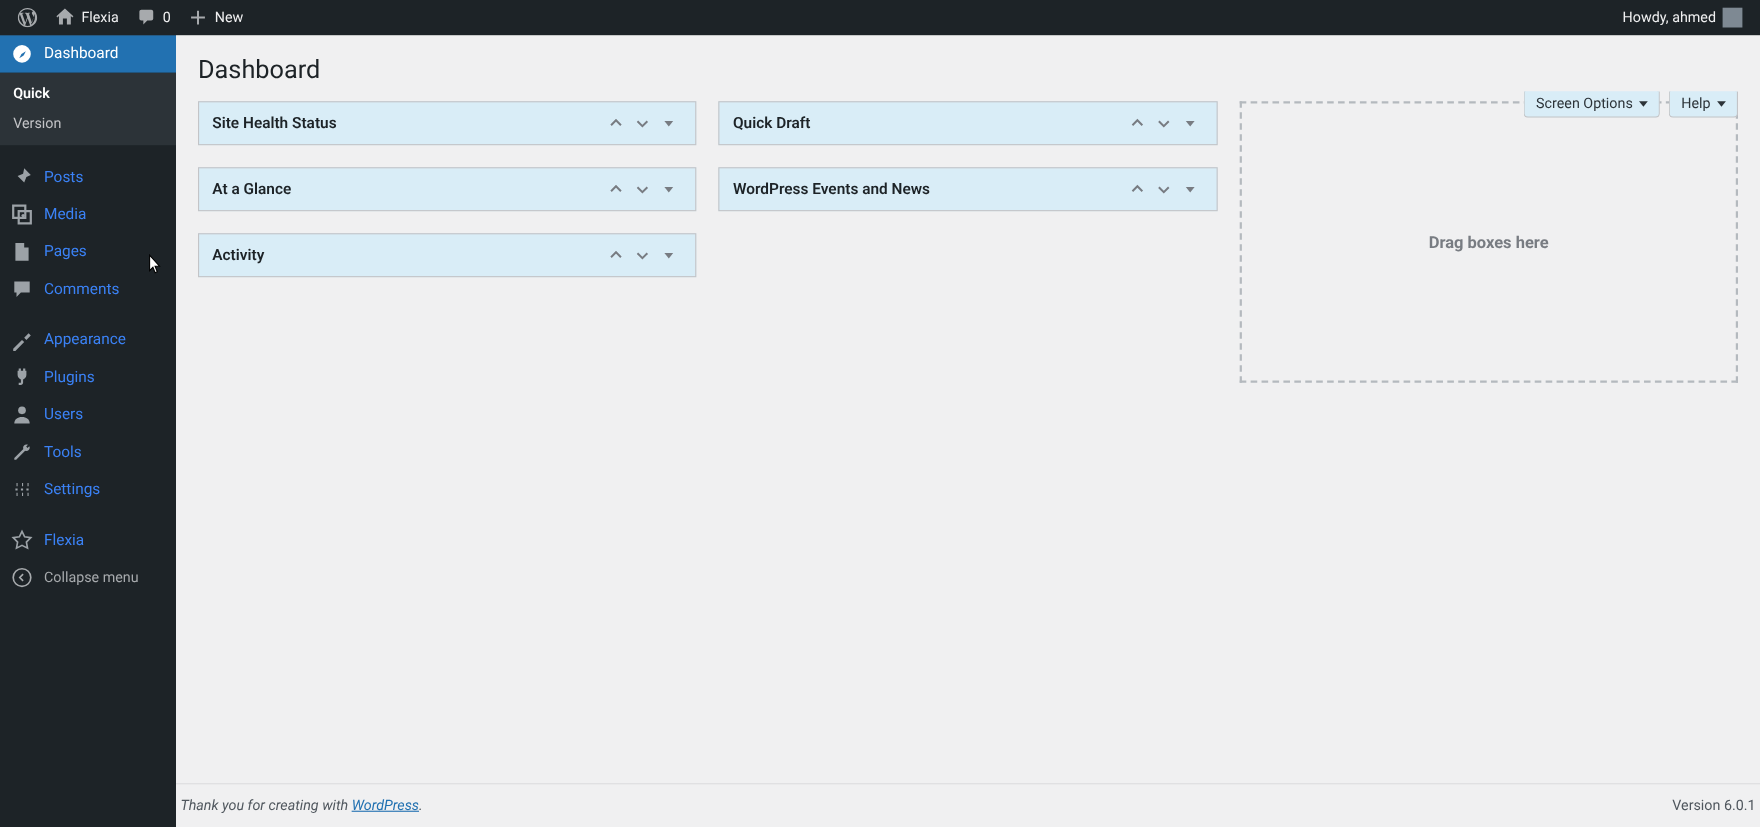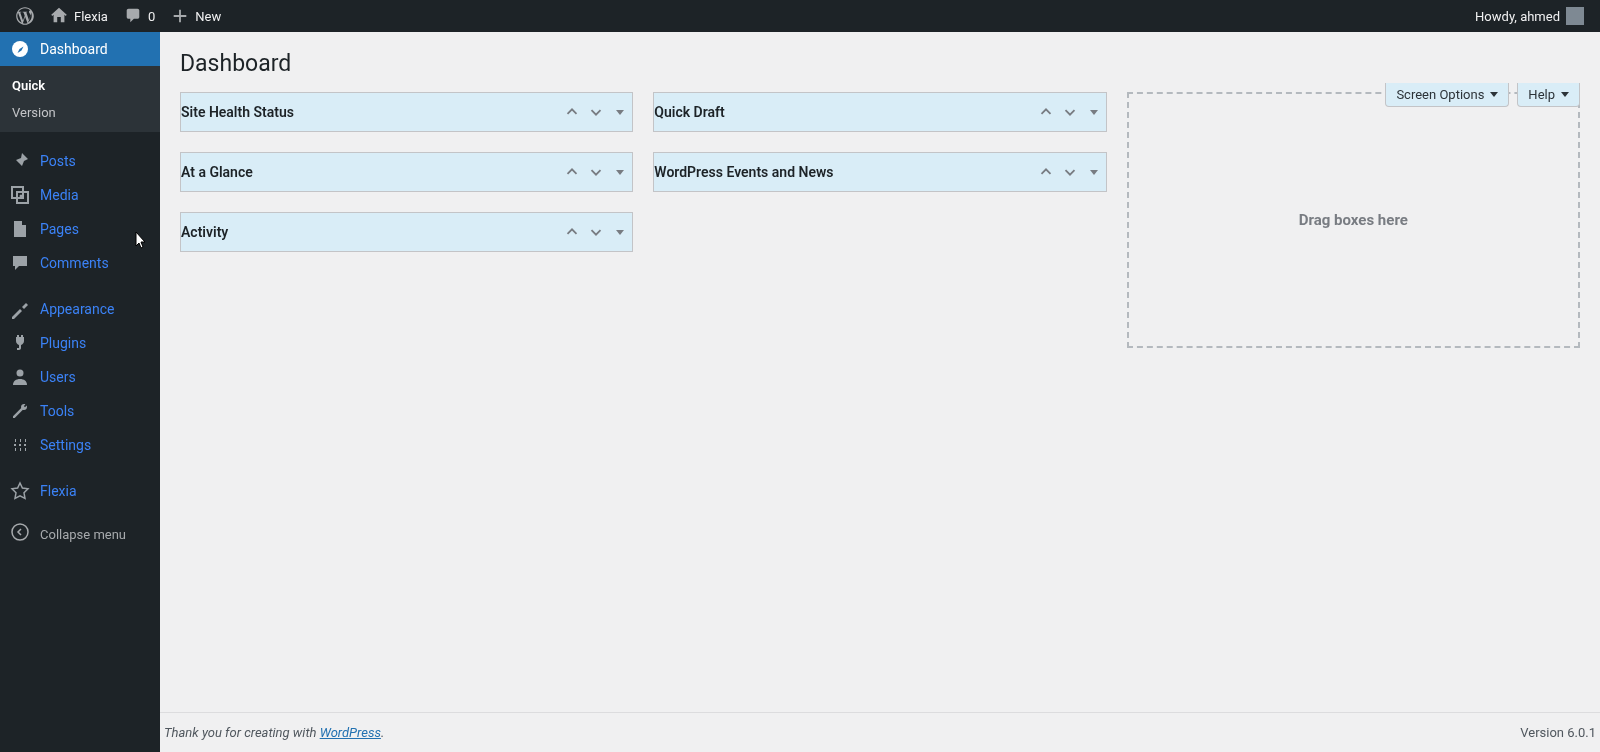--- a/index.html
+++ b/index.html
@@ -17,37 +17,37 @@
 .sidebar { position: absolute; top: 32px; left: 0; width: 160px; bottom: 0; background: #1d2327; color: #f0f0f1; }
 .sidebar .menu-item { display: flex; align-items: center; height: 34px; padding: 0 10px; color: #3b82f6; font-size: 14px; cursor: pointer; }
 .sidebar .menu-item svg { width: 20px; height: 20px; fill: #9ca2a7; margin-right: 10px; }
 .sidebar .menu-item.current { background: #2271b1; color: #fff; position: relative; }
 .sidebar .menu-item.current svg { fill: #fff; }
 .sidebar .menu-item.current::after { content: ""; position: absolute; right: -8px; top: 50%; margin-top: -8px; border: 8px solid transparent; border-right-color: #f0f0f1; }
 .sidebar .submenu { background: #2c3338; padding: 6px 0; }
 .sidebar .submenu .sub-item { padding: 6px 12px; font-size: 13px; color: #c3c4c7; cursor: pointer; }
 .sidebar .submenu .sub-item.active { color: #fff; font-weight: 600; }
 .sidebar .separator { height: 12px; }
-.sidebar .collapse { color: #a7aaad; font-size: 13px; display: flex; align-items: flex-end; height: 34px; padding: 0 10px; cursor: pointer; }
+.sidebar .collapse { color: #a7aaad; font-size: 13px; display: flex; align-items: center; height: 34px; padding: 0 10px; cursor: pointer; }
 .sidebar .collapse svg { width: 20px; height: 20px; fill: #a7aaad; margin-right: 10px; }
 
 
 .main { position: absolute; top: 32px; left: 160px; right: 0; bottom: 0; background: #f0f0f1; overflow: hidden; }
 .main-inner { padding: 0 20px 60px; }
 .page-title { font-size: 23px; font-weight: 400; color: #1d2327; padding: 18px 0 15px; }
 
 .top-buttons { position: absolute; top: 25px; right: 20px; display: flex; gap: 8px; margin-top: 26px; }
 .top-buttons .btn { background: #d9edf7; border: 1px solid #c3c4c7; border-top: none; border-radius: 0 0 4px 4px; padding: 4px 10px; font-size: 13px; color: #2c3338; cursor: pointer; display: flex; align-items: center; gap: 6px; }
 .top-buttons .btn .caret { width: 0; height: 0; border-left: 4px solid transparent; border-right: 4px solid transparent; border-top: 5px solid #2c3338; }
 
 .columns { display: flex; gap: 20px; align-items: flex-start; }
 .col { flex: 1; display: flex; flex-direction: column; gap: 20px; }
 
 .postbox { border: 1px solid #c3c4c7; background: #d9edf7; }
-.postbox .header { display: flex; align-items: center; height: 38px; padding: 0 0; }
+.postbox .header { display: flex; align-items: center; height: 38px; padding: 0 12px; }
 .postbox .header .title { flex: 1; font-size: 14px; font-weight: 600; color: #1d2327; }
 .postbox .header .ctrl { width: 24px; height: 24px; display: flex; align-items: center; justify-content: center; cursor: pointer; }
 .postbox .header .ctrl svg { width: 18px; height: 18px; stroke: #787c82; fill: none; stroke-width: 2; }
 .postbox .header .ctrl .caret-small { width: 0; height: 0; border-left: 4px solid transparent; border-right: 4px solid transparent; border-top: 5px solid #787c82; }
 
 .dropzone { border: 2px dashed #b4b9be; min-height: 256px; display: flex; align-items: center; justify-content: center; color: #787c82; font-size: 15px; font-weight: bold; }
 
 
 .footer { position: absolute; left: 0; right: 0; bottom: 0; height: 40px; display: flex; align-items: center; padding: 0 4px; color: #50575e; font-size: 13px; border-top: 1px solid #dcdcde; background: #f0f0f1; }
 .footer .thanks { font-style: italic; }

